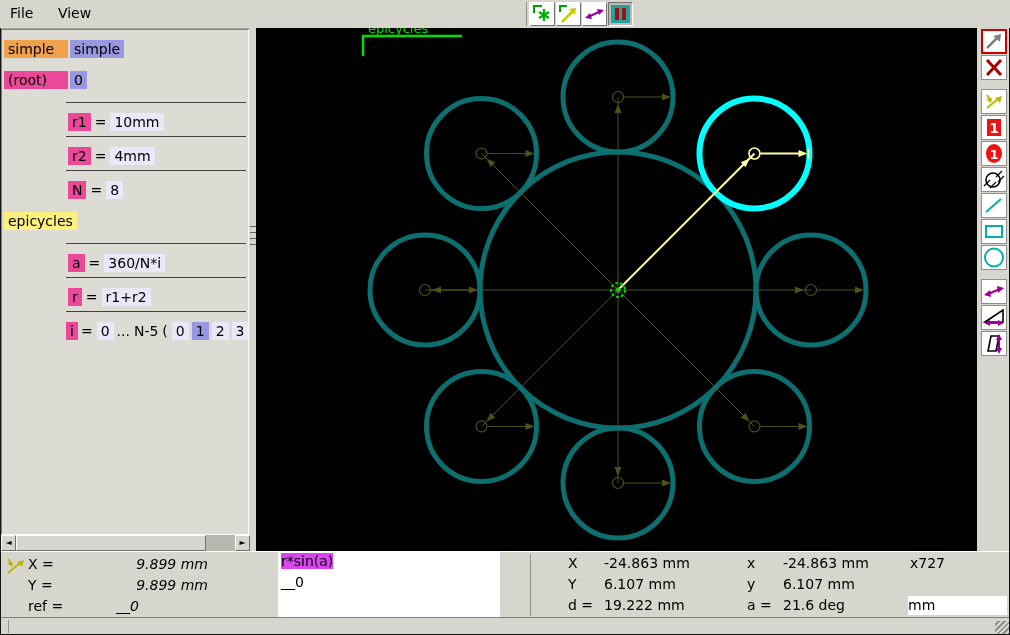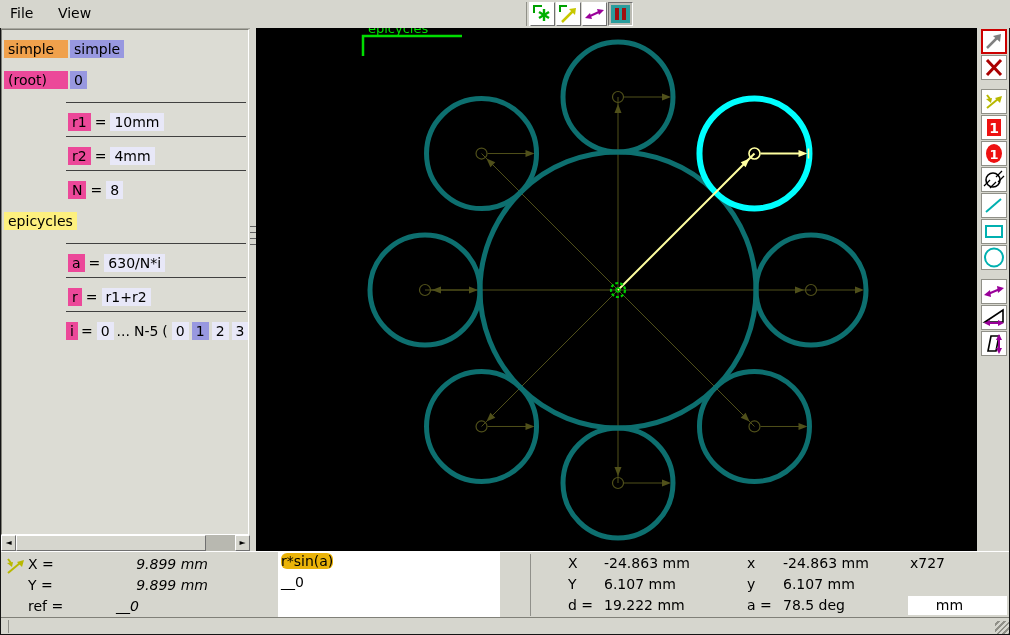--- a/index.html
+++ b/index.html
@@ -42,27 +42,27 @@
   .rbtn.sel{border:2px solid #cc0000;}
   .rgap{height:7px;}
   
   .statusbar{position:absolute;left:0;top:551px;width:1010px;height:66px;background:#d6d6ce;border-top:1px solid #fff;}
   .sb-left{position:absolute;left:0;top:0;width:278px;height:66px;}
   .sb-row{position:absolute;left:28px;width:180px;display:flex;}
   .sb-lab{width:48px;}
   .sb-val{flex:1;text-align:right;font-style:italic;}
   .sb-mid{position:absolute;left:278px;top:0;width:222px;height:66px;background:#fff;}
   .sb-mrow{padding:1px 0 0 3px;height:20px;}
-  .hl{background:#eab308;border-radius:6px;}
+  .hl{background:#d946ef;}
   .sb-right{position:absolute;left:500px;top:0;width:510px;height:66px;}
   .vline{position:absolute;left:30px;top:2px;width:1px;height:62px;background:#90908a;}
   .rc-row{position:absolute;display:flex;white-space:nowrap;}
   .rc-lab{width:36px;}
   .zoomtxt{position:absolute;left:410px;top:3px;}
-  .unitbox{position:absolute;left:408px;top:44px;width:99px;height:19px;background:#fff;text-align:center;padding:1px 16px 12px 0;box-sizing:border-box;}
+  .unitbox{position:absolute;left:408px;top:44px;width:99px;height:19px;background:#fff;text-align:left;padding:1px 16px 12px 0;box-sizing:border-box;}
   
   .bottombar{position:absolute;left:0;top:617px;width:1010px;height:18px;background:#d6d6ce;border-top:1px solid #808078;}
   .bdiv{position:absolute;left:8px;top:2px;width:1px;height:13px;background:#90908a;}
   .grip{position:absolute;right:1px;bottom:1px;width:14px;height:14px;
         background:repeating-linear-gradient(135deg,transparent 0 2px,#909088 2px 4px);}
   svg{display:block;}
 </style>
 </head>
 <body>
 
@@ -134,21 +134,21 @@
       <span class="chip lav">8</span>
     </div>
     <div class="prow">
       <span class="chip yellowbg">epicycles</span>
     </div>
     <div class="gap8"></div>
     <div class="psep"></div>
     <div class="prow indent">
       <span class="chip graybg">a</span>
       <span class="ptxt">=</span>
-      <span class="chip lav">630/N*i</span>
+      <span class="chip lav">360/N*i</span>
     </div>
     <div class="psep"></div>
     <div class="prow indent">
       <span class="chip graybg">r</span>
       <span class="ptxt">=</span>
       <span class="chip lav">r1+r2</span>
     </div>
     <div class="psep"></div>
     <div class="prow indent" style="margin-left:64px;padding-left:0;">
       <span class="chip graybg ichip">i</span>
@@ -374,21 +374,21 @@
       <div class="rc-row" style="left:247px;top:3px;">
         <span class="rc-lab">x</span>
         <span>-24.863 mm</span>
       </div>
       <div class="rc-row" style="left:247px;top:24px;">
         <span class="rc-lab">y</span>
         <span>6.107 mm</span>
       </div>
       <div class="rc-row" style="left:247px;top:45px;">
         <span class="rc-lab">a =</span>
-        <span>78.5 deg</span>
+        <span>21.6 deg</span>
       </div>
       <div class="zoomtxt">x727</div>
       <div class="unitbox">mm</div>
     </div>
   </div>
 
   <div class="bottombar">
     <div class="bdiv"></div>
     <div class="grip"></div>
   </div>

